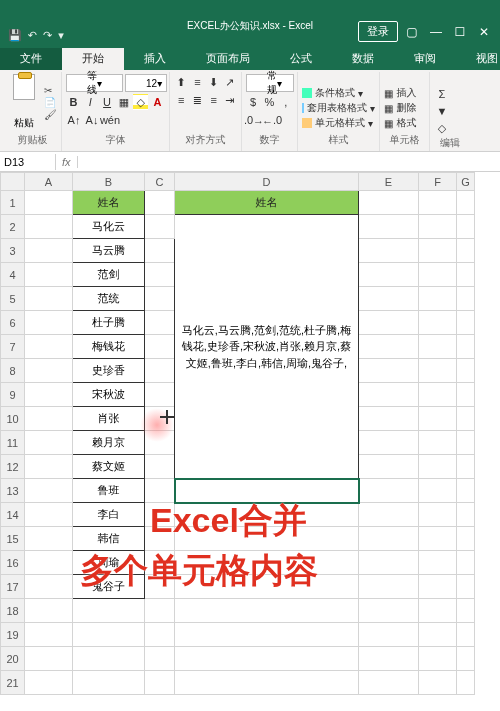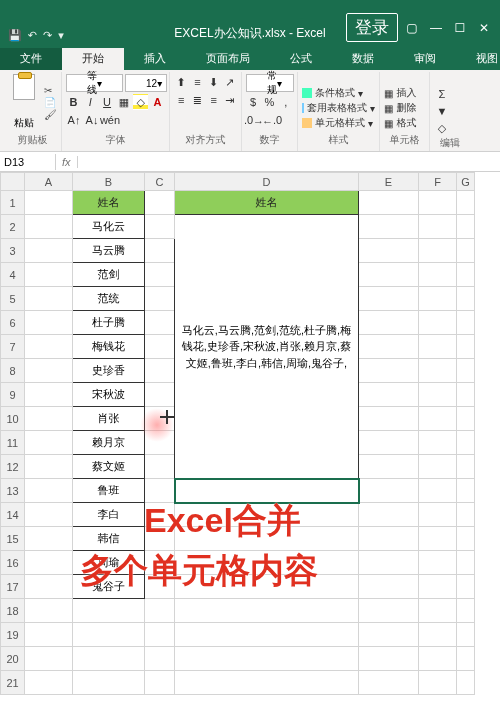--- a/index.html
+++ b/index.html
@@ -1,22 +1,22 @@
 <!DOCTYPE html>
 <html><head>
 <meta charset="utf-8">
 <style>
   * { box-sizing: border-box; margin: 0; padding: 0; }
   body { font-family: "Microsoft YaHei", sans-serif; font-size: 11px; background: #fff; width: 500px; height: 711px; overflow: hidden; position: relative; }
   .titlebar { background: #1a6e4e; height: 48px; display: flex; align-items: flex-end; padding: 0 8px 4px 8px; color: #fff; position: relative; }
   .titlebar .qat { display: flex; gap: 6px; align-items: center; margin-bottom: 2px; }
   .titlebar .qat span { font-size: 11px; opacity: 0.9; }
-  .titlebar .title { position: absolute; left: 50%; transform: translateX(-50%); bottom: 6px; font-size: 12px; white-space: nowrap; }
+  .titlebar .title { position: absolute; left: 50%; transform: translateX(-50%); bottom: 15px; font-size: 10px; white-space: nowrap; }
   .titlebar .winbtns { position: absolute; right: 6px; bottom: 6px; display: flex; align-items: center; gap: 4px; }
-  .titlebar .login { border: 1px solid #fff; padding: 2px 8px; font-size: 17px; border-radius: 2px; }
+  .titlebar .login { border: 1px solid #fff; padding: 2px 8px; font-size: 11px; border-radius: 2px; }
   .titlebar .winbtn { width: 20px; text-align: center; font-size: 12px; }
   .tabs { background: #1a6e4e; display: flex; height: 22px; align-items: stretch; color: #fff; font-size: 11px; }
   .tab { padding: 3px 20px; cursor: pointer; white-space: nowrap; }
   .tab.file { background: #145c40; }
   .tab.active { background: #f3f2f1; color: #222; }
   .tell { margin-left: auto; display: flex; align-items: center; padding: 0 8px; gap: 4px; font-size: 10px; opacity: 0.9; }
   .ribbon { background: #f3f2f1; border-bottom: 1px solid #d0d0d0; height: 82px; display: flex; padding: 2px 4px 0 4px; }
   .group { border-right: 1px solid #e0e0e0; padding: 2px 4px; display: flex; flex-direction: column; justify-content: space-between; }
   .group .label { text-align: center; font-size: 10px; color: #666; padding-bottom: 2px; }
   .paste-btn { display: flex; flex-direction: column; align-items: center; gap: 16px; width: 32px; }
@@ -425,14 +425,14 @@
           <td></td>
           <td></td>
         </tr>
 </tbody>
     </table>
 
 <div class="pink-glow" style="left:140px; top:236px"></div>
 <div class="cursor-cross" style="left:160px; top:238px"></div>
 </div>
 
-<div class="overlay-text" style="left:144px; top:500px">Excel合并</div>
+<div class="overlay-text" style="left:150px; top:500px">Excel合并</div>
 <div class="overlay-text" style="left:80px; top:550px">多个单元格内容</div>
 
 </body></html>

